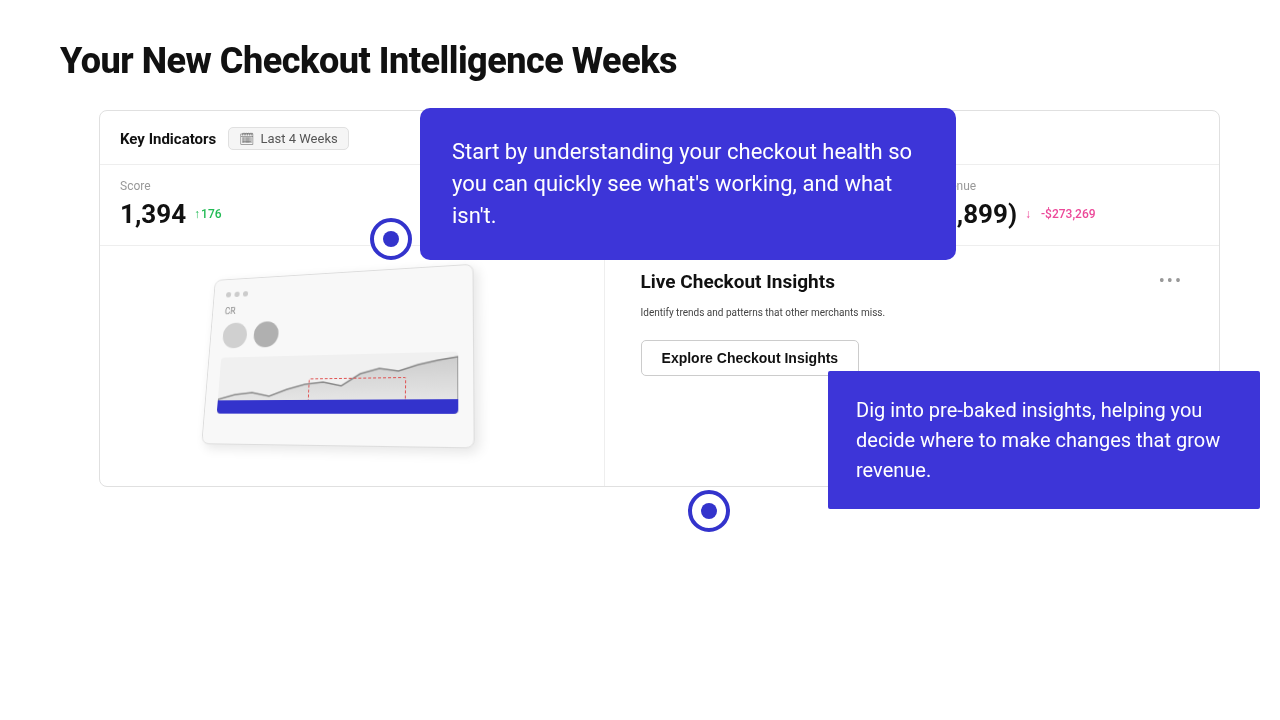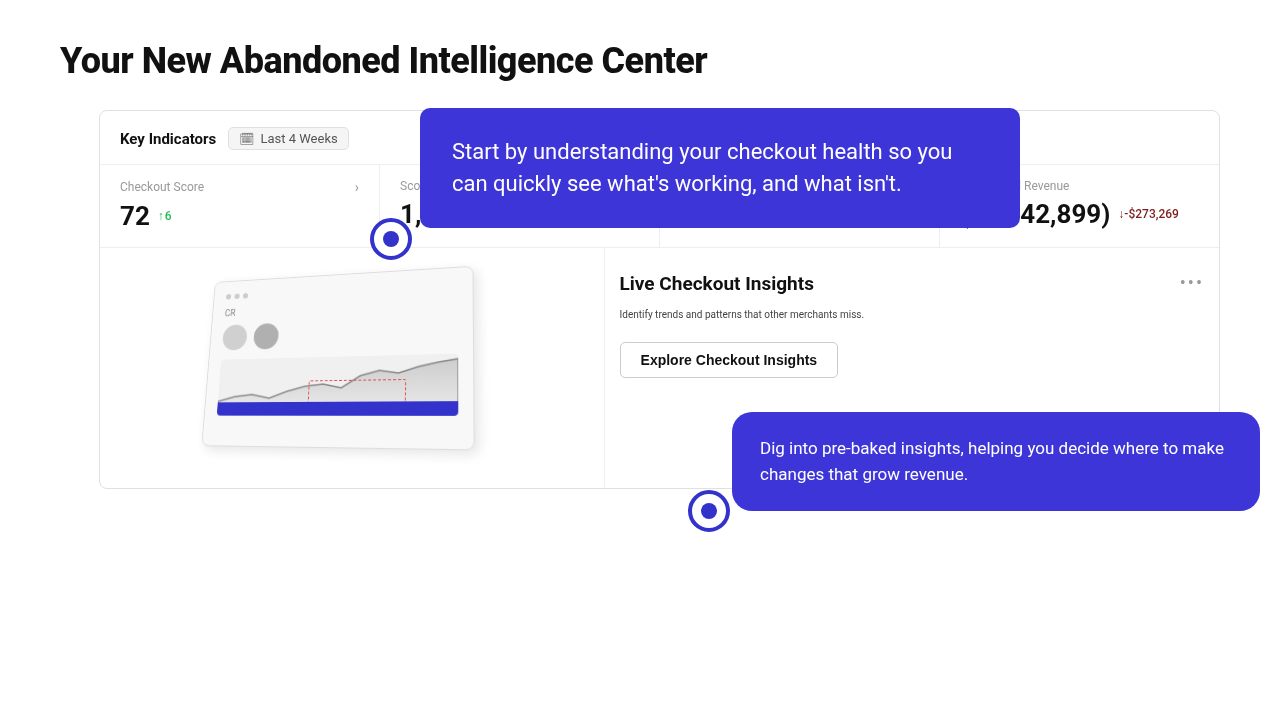--- a/index.html
+++ b/index.html
@@ -27,21 +27,21 @@
 
     
     .tooltip-top {
       position: absolute;
       top: 108px;
       left: 420px;
       background: #3d35d8;
       color: white;
       border-radius: 10px;
       padding: 28px 32px;
-      width: 600px;
+      width: 536px;
       font-size: 22px;
       line-height: 1.45;
       font-weight: 400;
       z-index: 10;
     }
 
     
     .dashboard-card {
       border: 1px solid #e0e0e0;
       border-radius: 8px;
@@ -127,25 +127,25 @@
       font-size: 12px;
       color: #22bb55;
       font-weight: 500;
       display: flex;
       align-items: center;
       gap: 1px;
     }
 
     .metric-delta-down {
       font-size: 12px;
-      color: #7f1d1d;
+      color: #ec4899;
       font-weight: 500;
       display: flex;
       align-items: flex-end;
-      gap: 0;
+      gap: 10px;
     }
 
     .arrow-up::before { content: '↑'; }
     .arrow-down::before { content: '↓'; }
 
     
     .bottom-section {
       display: flex;
       min-height: 240px;
     }
@@ -249,21 +249,21 @@
       left: 0;
       right: 0;
       height: 14px;
       background: #3333cc;
       border-radius: 0 0 4px 4px;
     }
 
     
     .insights-panel {
       flex: 1;
-      padding: 24px 15px;
+      padding: 24px 36px;
       border-left: 1px solid #eeeeee;
       position: relative;
     }
 
     .insights-header {
       display: flex;
       justify-content: space-between;
       align-items: flex-start;
       margin-bottom: 12px;
     }
@@ -300,24 +300,24 @@
       display: inline-block;
     }
 
     
     .tooltip-bottom {
       position: absolute;
       bottom: 18px;
       right: 20px;
       background: #3d35d8;
       color: white;
-      border-radius: 20px;
+      border-radius: 2px;
       padding: 24px 28px;
-      width: 528px;
-      font-size: 17px;
+      width: 432px;
+      font-size: 20px;
       line-height: 1.5;
       font-weight: 400;
       z-index: 10;
     }
 
     
     .circle-indicator {
       position: absolute;
       width: 42px;
       height: 42px;
@@ -346,53 +346,40 @@
     .circle-2 {
       top: 490px;
       left: 688px;
     }
   </style>
 </head>
 <body>
 
 <div class="page-container">
 
-  <h1 class="page-title">Your New Abandoned Intelligence Center</h1>
+  <h1 class="page-title">Your New Checkout Intelligence Weeks</h1>
 
   <div class="tooltip-top">
     <span>Start by understanding your checkout health so you can quickly see what's working, and what isn't.</span>
   </div>
 
   <div class="circle-indicator circle-1"></div>
 
   <div class="dashboard-card">
 
     <div class="ki-header">
       <span class="ki-title">Key Indicators</span>
       <div class="ki-date-badge">
         <span class="cal-icon">🗓</span>
         <span>Last 4 Weeks</span>
       </div>
     </div>
 
     <div class="metrics-row">
 
-      <div class="metric-cell">
-        <div class="metric-label">
-          <span>Checkout Score</span>
-          <span class="metric-chevron">›</span>
-        </div>
-        <div class="metric-value">
-          <span>72</span>
-          <span class="metric-delta-up">
-            <span class="arrow-up"></span>
-            <span>6</span>
-          </span>
-        </div>
-      </div>
 
       <div class="metric-cell">
         <div class="metric-label">
           <span>Score</span>
         </div>
         <div class="metric-value">
           <span>1,394</span>
           <span class="metric-delta-up">
             <span class="arrow-up"></span>
             <span>176</span>

